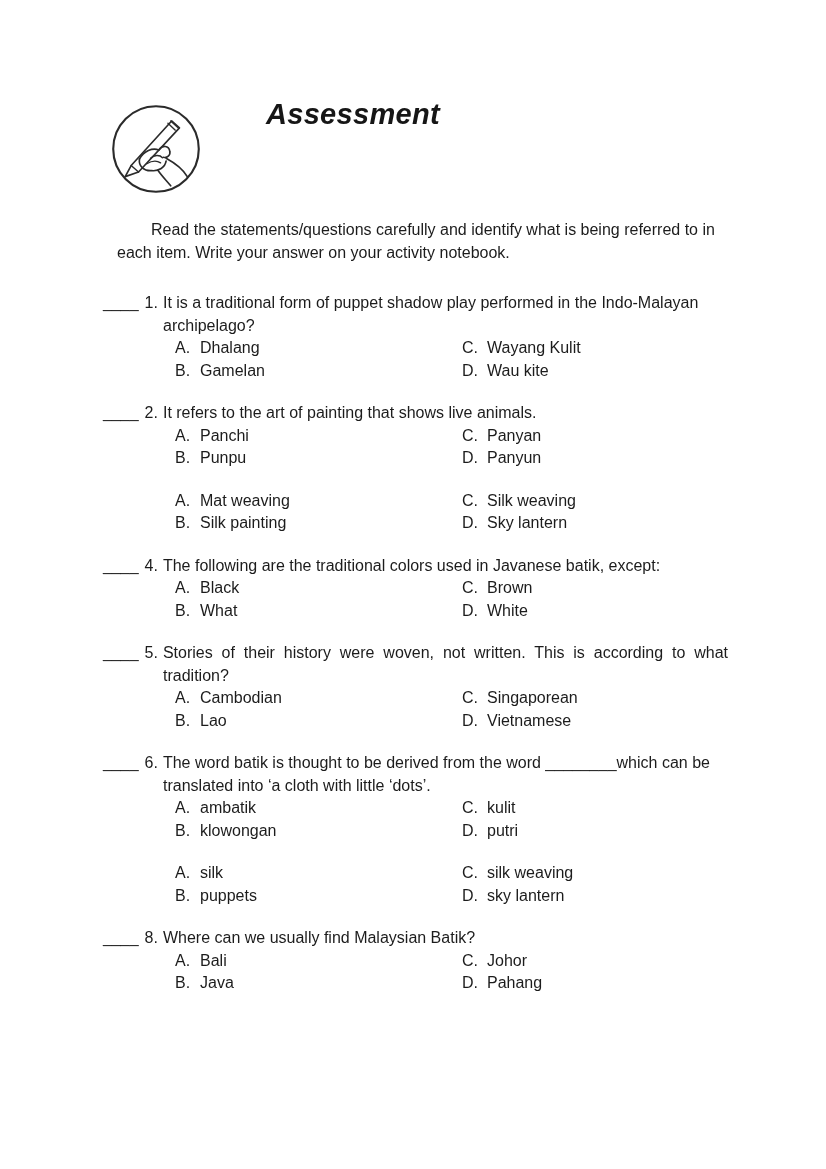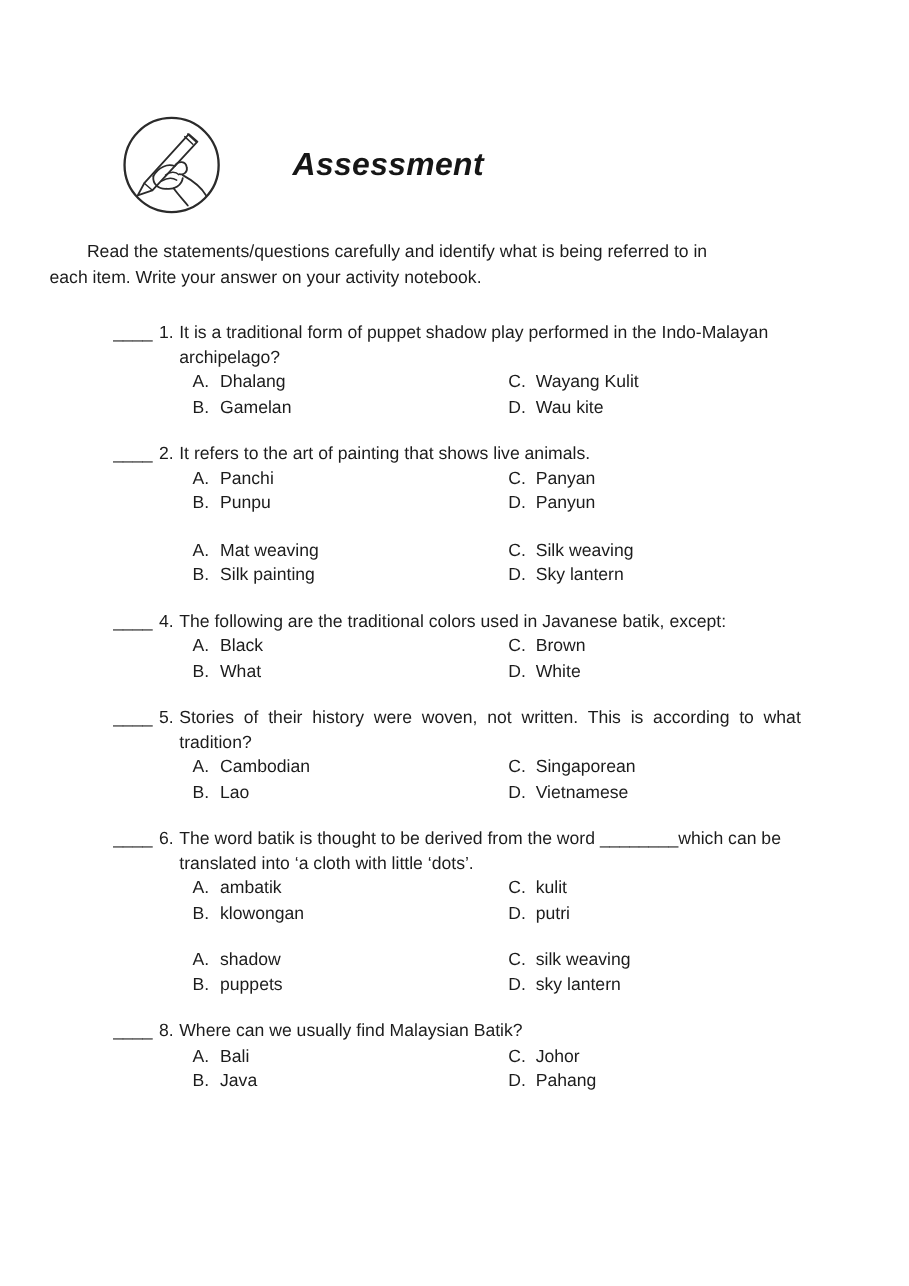--- a/index.html
+++ b/index.html
@@ -9,37 +9,36 @@
     height: 1169px;
     background: #ffffff;
     color: #1c1c1c;
     font-family: "Liberation Sans", "DejaVu Sans", sans-serif;
     font-size: 16px;
     line-height: 22.5px;
     overflow: hidden;
   }
   .header {
     display: flex;
-    align-items: center;
     margin: 103px 0 0 110px;
     height: 94px;
   }
   .icon-wrap { width: 92px; height: 92px; flex: 0 0 auto; }
   .icon-wrap svg { width: 92px; height: 92px; display: block; }
   .title {
     margin-left: 64px;
     font-size: 29px;
     font-weight: bold;
     font-style: italic;
     letter-spacing: 0.3px;
     color: #161616;
   }
   .instructions {
     width: 625px;
-    margin: 22px 0 0 45px;
+    margin: 22px 0 0 117px;
     text-indent: 34px;
   }
   .questions { margin: 28px 0 0 103px; width: 625px; }
   .question { margin-bottom: 20px; }
   .q-text { padding-left: 60px; text-indent: -60px; }
   .q-text.justified { text-align: justify; }
   .q-blank { margin-right: 6px; }
   .q-num  { margin-right: 5px; }
   .opt-row { display: flex; padding-left: 72px; }
   .opt { display: flex; }
@@ -232,21 +231,21 @@
             <span class="opt-letter">D.</span>
             <span>putri</span>
           </div>
       </div>
     </div>
 
     <div class="question">
       <div class="opt-row">
         <div class="opt left">
             <span class="opt-letter">A.</span>
-            <span>shadow</span>
+            <span>silk</span>
           </div>
         <div class="opt">
             <span class="opt-letter">C.</span>
             <span>silk weaving</span>
           </div>
       </div>
       <div class="opt-row">
         <div class="opt left">
             <span class="opt-letter">B.</span>
             <span>puppets</span>

